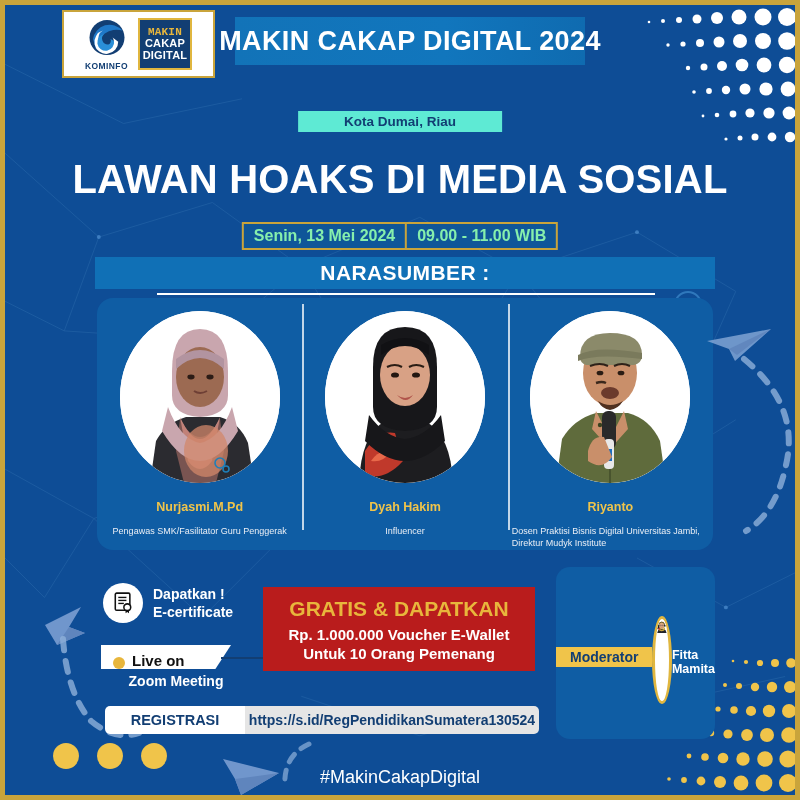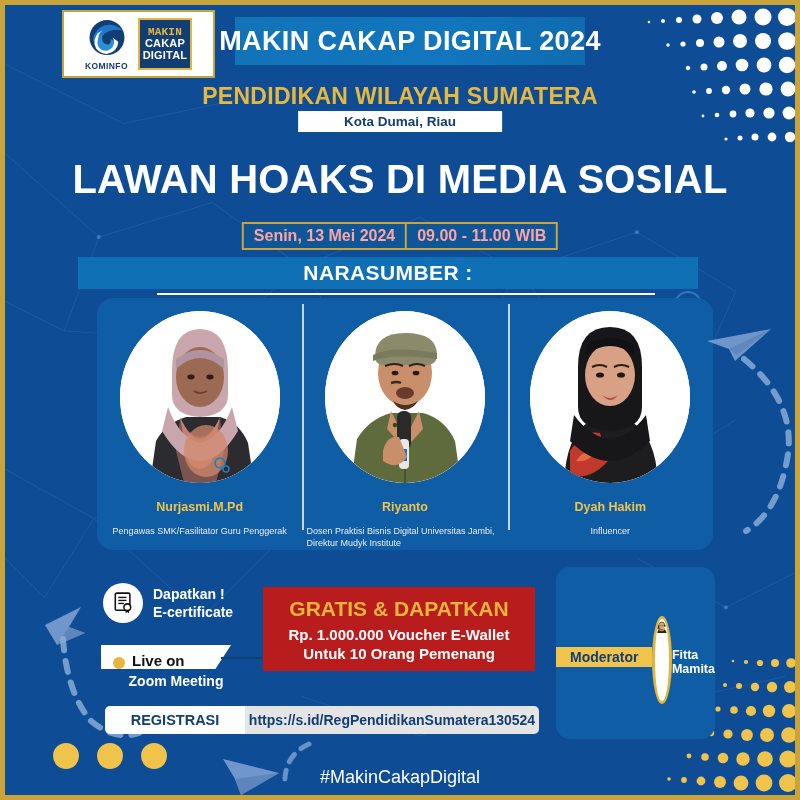--- a/index.html
+++ b/index.html
@@ -57,48 +57,48 @@
     font-size:27px; font-weight:bold; color:#fff; letter-spacing:.4px;
     white-space:nowrap;
   }
   .subtitle{
     position:absolute; left:0; right:0; top:78px;
     text-align:center;
     font-size:23px; font-weight:bold; color:#e7b83f; letter-spacing:.3px;
   }
   .city-chip{
     position:absolute; left:50%; transform:translateX(-50%); top:106px;
-    background:#ffffff; color:#123e73;
+    background:#5eead4; color:#123e73;
     font-size:13.5px; font-weight:bold;
     padding:3px 46px;
   }
 
   
   .headline{
     position:absolute; left:0; right:0; top:152px;
     text-align:center;
     font-size:40px; font-weight:bold; color:#ffffff; letter-spacing:.2px;
   }
   .datetime{
     position:absolute; left:50%; transform:translateX(-50%); top:217px;
     border:2px solid #c9a43b;
     background:#0f5699;
     display:flex; align-items:stretch;
     height:28px;
   }
   .datetime .d,.datetime .t{
     display:flex; align-items:center;
-    font-size:16px; font-weight:bold; color:#fca5a5;
+    font-size:16px; font-weight:bold; color:#86efac;
     padding:0 10px;
   }
   .datetime .sep{ width:2px; background:#c9a43b; }
 
   
   .ns-bar{
-    position:absolute; left:73px; top:252px;
+    position:absolute; left:90px; top:252px;
     width:620px; height:32px;
     background:#1070b6;
     display:flex; align-items:center; justify-content:center;
   }
   .ns-bar span{ font-size:21px; font-weight:bold; color:#fff; letter-spacing:.4px; }
   .ns-rule{
     position:absolute; left:152px; top:288px; width:498px; height:2px;
     background:#ffffff;
   }
   .ns-panel{
@@ -348,21 +348,20 @@
     <div class="mcd-mark">
       <b class="mcd-1">MAKIN</b>
       <b class="mcd-2">CAKAP</b>
       <b class="mcd-3">DIGITAL</b>
     </div>
   </div>
 
   <div class="title-bar">
     <span>MAKIN CAKAP DIGITAL 2024</span>
   </div>
-  <div class="subtitle">PENDIDIKAN WILAYAH SUMATERA</div>
   <div class="city-chip">Kota Dumai, Riau</div>
 
   <div class="headline">LAWAN HOAKS DI MEDIA SOSIAL</div>
   <div class="datetime">
     <div class="d">Senin, 13 Mei 2024</div>
     <div class="sep"></div>
     <div class="t">09.00 - 11.00 WIB</div>
   </div>
 
   <div class="ns-bar">
@@ -387,20 +386,43 @@
           <ellipse cx="90" cy="66" rx="3.6" ry="2.4" fill="#2c1c16"></ellipse>
           <path d="M74 80 Q80 84 87 80" stroke="#6e3f35" stroke-width="2" fill="none"></path>
           <path d="M48 96 Q60 128 80 132 Q100 128 112 96 L118 120 Q100 150 80 150 Q60 150 42 120 Z" fill="#c9a6ae"></path>
           <ellipse cx="86" cy="140" rx="22" ry="26" fill="#d2876a" opacity=".75"></ellipse>
           <circle cx="100" cy="152" r="5" fill="none" stroke="#1f7fb8" stroke-width="1.6"></circle>
           <circle cx="106" cy="158" r="3" fill="none" stroke="#1f7fb8" stroke-width="1.6"></circle>
         </svg>
       </div>
       <div class="ns-name">Nurjasmi.M.Pd</div>
       <div class="ns-role">Pengawas SMK/Fasilitator Guru Penggerak</div>
+    </div>
+
+    <div class="ns-col">
+      <div class="avatar">
+        <svg viewBox="0 0 160 172">
+          <rect width="160" height="172" fill="#fff"></rect>
+          <path d="M34 172 Q36 124 60 110 L100 110 Q126 124 128 172 Z" fill="#1d1d20"></path>
+          <path d="M40 140 Q54 118 70 122 L78 150 Q60 170 40 164 Z" fill="#c0392b"></path>
+          <path d="M46 150 q8 -12 18 -8 q-6 10 -18 8" fill="#e8694a"></path>
+          <path d="M52 134 q10 -10 16 -4" stroke="#f0a08a" stroke-width="3" fill="none"></path>
+          <path d="M48 56 Q48 16 80 16 Q112 16 112 56 L112 96 Q112 118 80 120 Q48 118 48 96 Z" fill="#17171a"></path>
+          <ellipse cx="80" cy="64" rx="25" ry="31" fill="#d8a185"></ellipse>
+          <path d="M56 44 Q80 26 104 44 L104 34 Q80 20 56 34 Z" fill="#111114"></path>
+          <ellipse cx="70" cy="64" rx="4" ry="2.6" fill="#241711"></ellipse>
+          <ellipse cx="91" cy="64" rx="4" ry="2.6" fill="#241711"></ellipse>
+          <path d="M62 56 Q70 52 77 56" stroke="#2a1d15" stroke-width="2.2" fill="none"></path>
+          <path d="M84 56 Q91 52 99 56" stroke="#2a1d15" stroke-width="2.2" fill="none"></path>
+          <path d="M72 84 Q80 90 88 84 Q81 94 72 84" fill="#b0544a"></path>
+          <path d="M44 104 Q60 126 80 128 Q100 126 116 104 L120 130 Q100 150 80 150 Q60 150 40 130 Z" fill="#17171a"></path>
+        </svg>
+      </div>
+      <div class="ns-name">Dyah Hakim</div>
+      <div class="ns-role">Influencer</div>
     </div>
 
     <div class="ns-col">
       <div class="avatar">
         <svg viewBox="0 0 160 172">
           <rect width="160" height="172" fill="#fff"></rect>
           <path d="M26 172 L32 128 Q44 108 66 102 L98 102 Q120 108 130 130 L136 172 Z" fill="#5f6b3c"></path>
           <path d="M66 100 L80 128 L94 100 L98 118 L80 138 L62 118 Z" fill="#c98f6a"></path>
           <path d="M79 104 L81 104 L81 172 L79 172 Z" fill="#49542e"></path>
           <circle cx="70" cy="114" r="2.2" fill="#39421f"></circle>
@@ -417,43 +439,20 @@
           <path d="M66 72 Q72 70 76 72" stroke="#3a281c" stroke-width="2.4" fill="none"></path>
           <rect x="72" y="100" width="14" height="38" rx="6" fill="#2a2a2a"></rect>
           <rect x="74" y="128" width="10" height="30" rx="4" fill="#e8e8e8"></rect>
           <rect x="76" y="138" width="6" height="12" fill="#1f6fbf"></rect>
           <path d="M58 140 Q62 124 74 126 L82 146 Q72 160 58 150 Z" fill="#c98f6a"></path>
         </svg>
       </div>
       <div class="ns-name">Riyanto</div>
       <div class="ns-role">Dosen Praktisi Bisnis Digital Universitas Jambi, Direktur Mudyk Institute</div>
     </div>
-
-    <div class="ns-col">
-      <div class="avatar">
-        <svg viewBox="0 0 160 172">
-          <rect width="160" height="172" fill="#fff"></rect>
-          <path d="M34 172 Q36 124 60 110 L100 110 Q126 124 128 172 Z" fill="#1d1d20"></path>
-          <path d="M40 140 Q54 118 70 122 L78 150 Q60 170 40 164 Z" fill="#c0392b"></path>
-          <path d="M46 150 q8 -12 18 -8 q-6 10 -18 8" fill="#e8694a"></path>
-          <path d="M52 134 q10 -10 16 -4" stroke="#f0a08a" stroke-width="3" fill="none"></path>
-          <path d="M48 56 Q48 16 80 16 Q112 16 112 56 L112 96 Q112 118 80 120 Q48 118 48 96 Z" fill="#17171a"></path>
-          <ellipse cx="80" cy="64" rx="25" ry="31" fill="#d8a185"></ellipse>
-          <path d="M56 44 Q80 26 104 44 L104 34 Q80 20 56 34 Z" fill="#111114"></path>
-          <ellipse cx="70" cy="64" rx="4" ry="2.6" fill="#241711"></ellipse>
-          <ellipse cx="91" cy="64" rx="4" ry="2.6" fill="#241711"></ellipse>
-          <path d="M62 56 Q70 52 77 56" stroke="#2a1d15" stroke-width="2.2" fill="none"></path>
-          <path d="M84 56 Q91 52 99 56" stroke="#2a1d15" stroke-width="2.2" fill="none"></path>
-          <path d="M72 84 Q80 90 88 84 Q81 94 72 84" fill="#b0544a"></path>
-          <path d="M44 104 Q60 126 80 128 Q100 126 116 104 L120 130 Q100 150 80 150 Q60 150 40 130 Z" fill="#17171a"></path>
-        </svg>
-      </div>
-      <div class="ns-name">Dyah Hakim</div>
-      <div class="ns-role">Influencer</div>
-    </div>
   </div>
 
   <svg class="plane" style="left:700px;top:320px;width:70px;height:40px;" viewBox="0 0 70 40">
     <path d="M2 16 L66 4 L30 36 L24 24 Z" fill="#7fa3d4" opacity=".85"></path>
     <path d="M24 24 L66 4 L32 30 Z" fill="#5f85bd" opacity=".9"></path>
   </svg>
   <svg class="plane" style="left:735px;top:350px;width:70px;height:190px;" viewBox="0 0 70 190">
     <path d="M4 4 Q60 50 46 110 Q36 158 6 176" stroke="#8fb0da" stroke-width="6" stroke-dasharray="11 11" fill="none" stroke-linecap="round" opacity=".8"></path>
   </svg>
 

